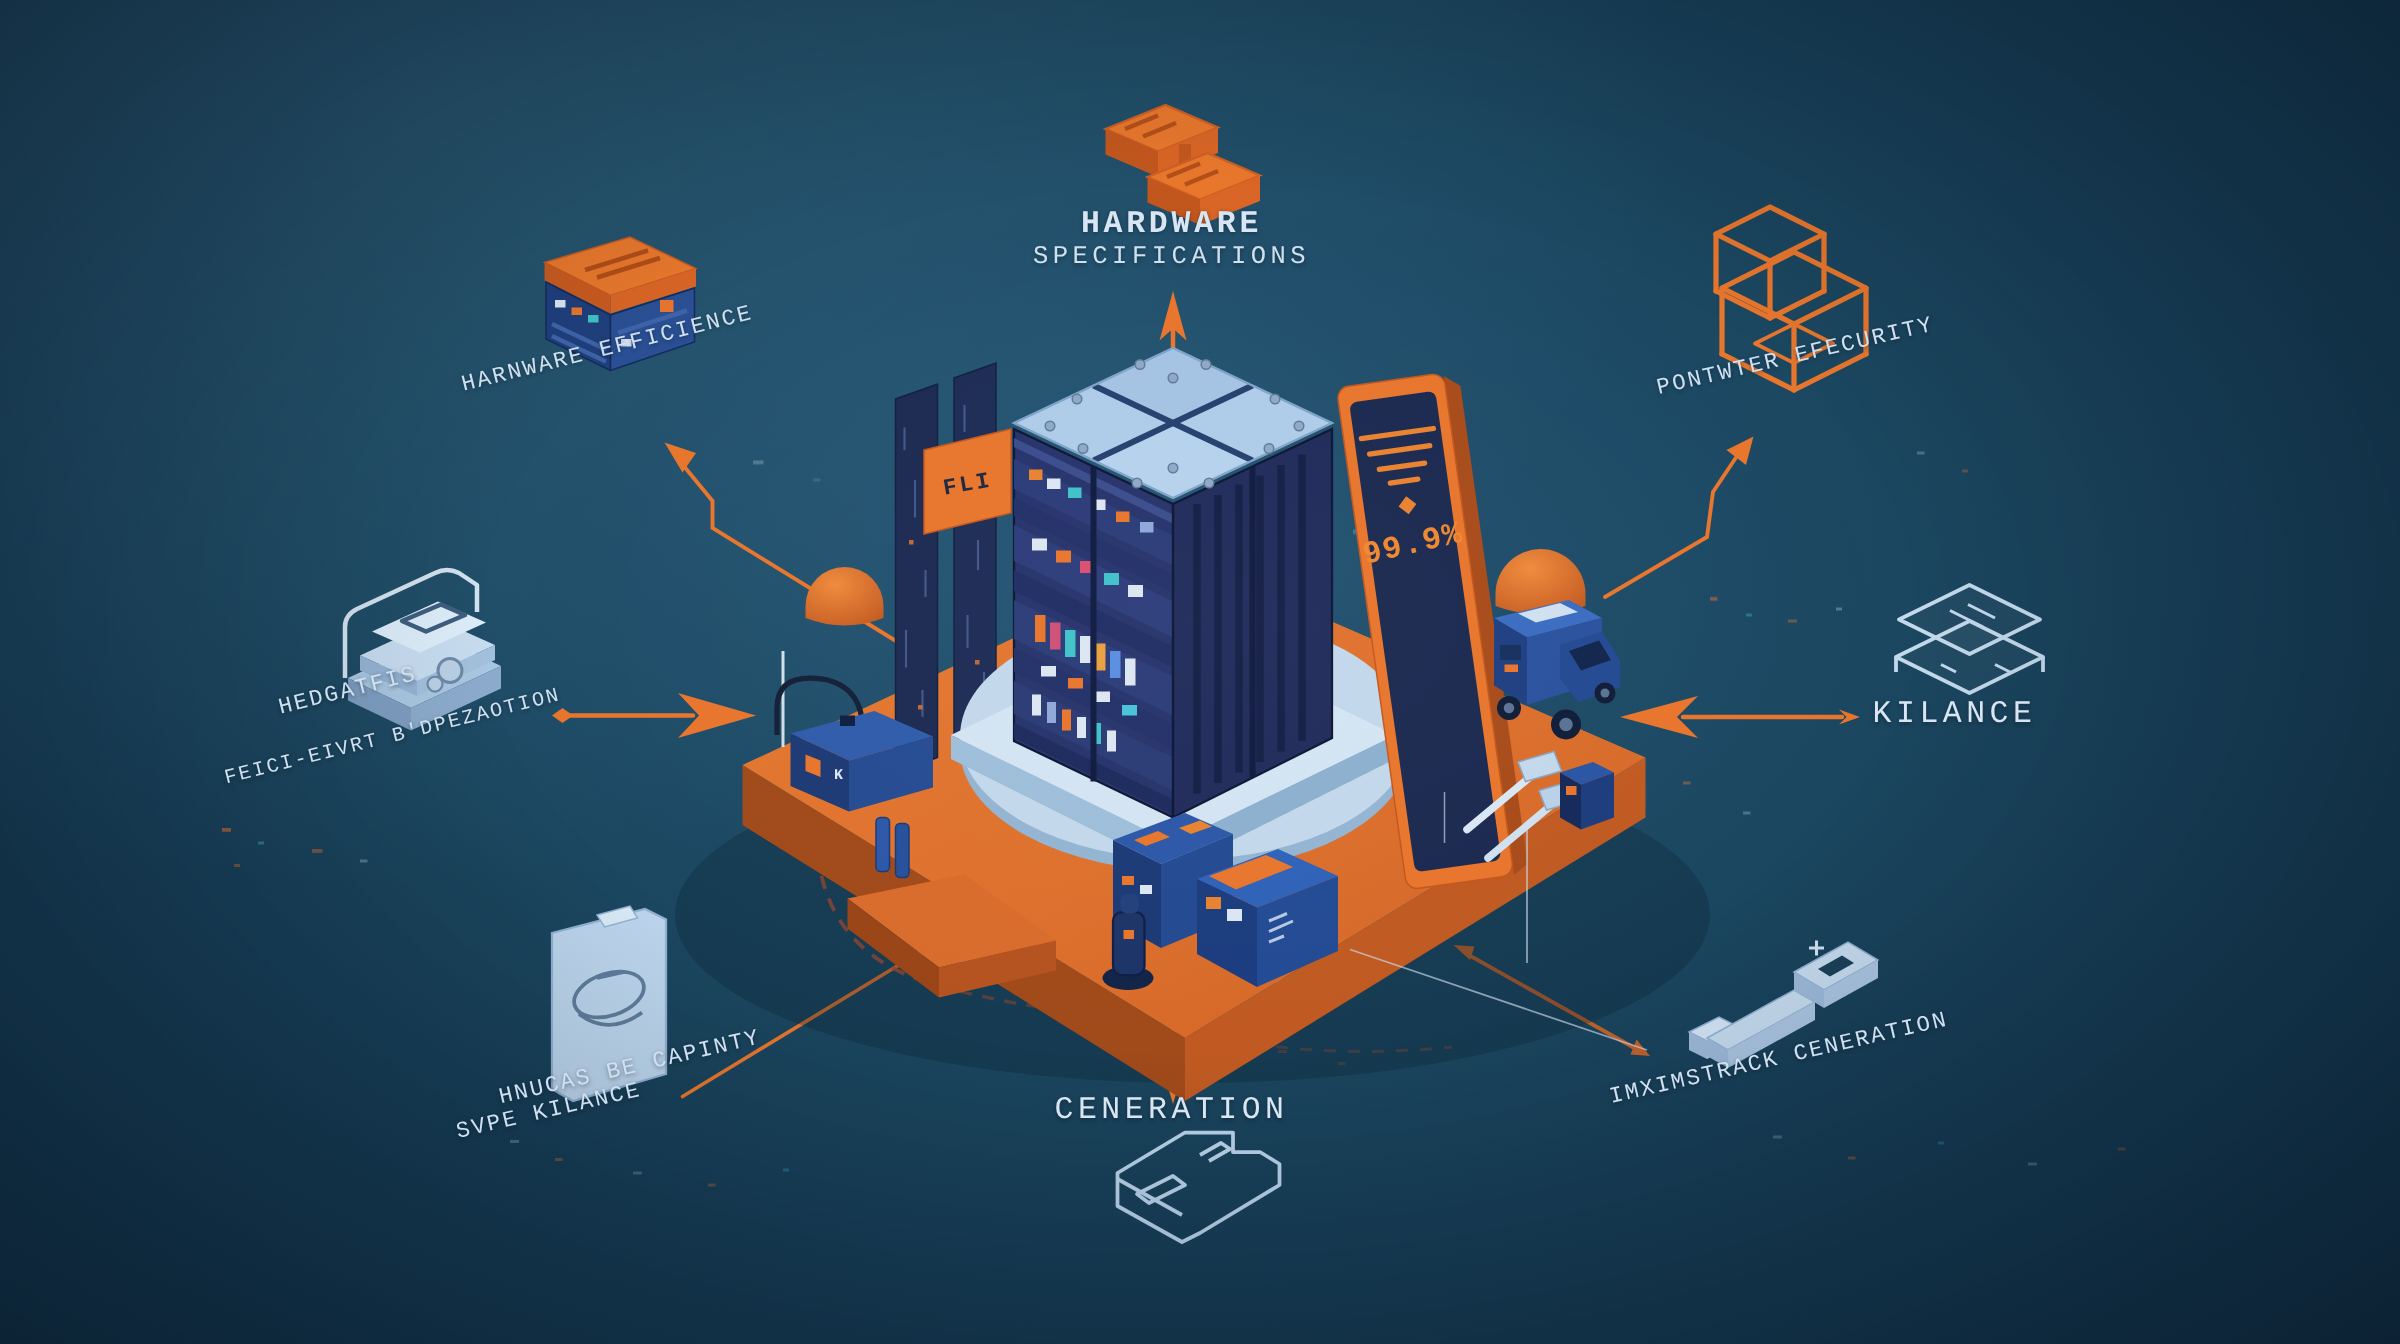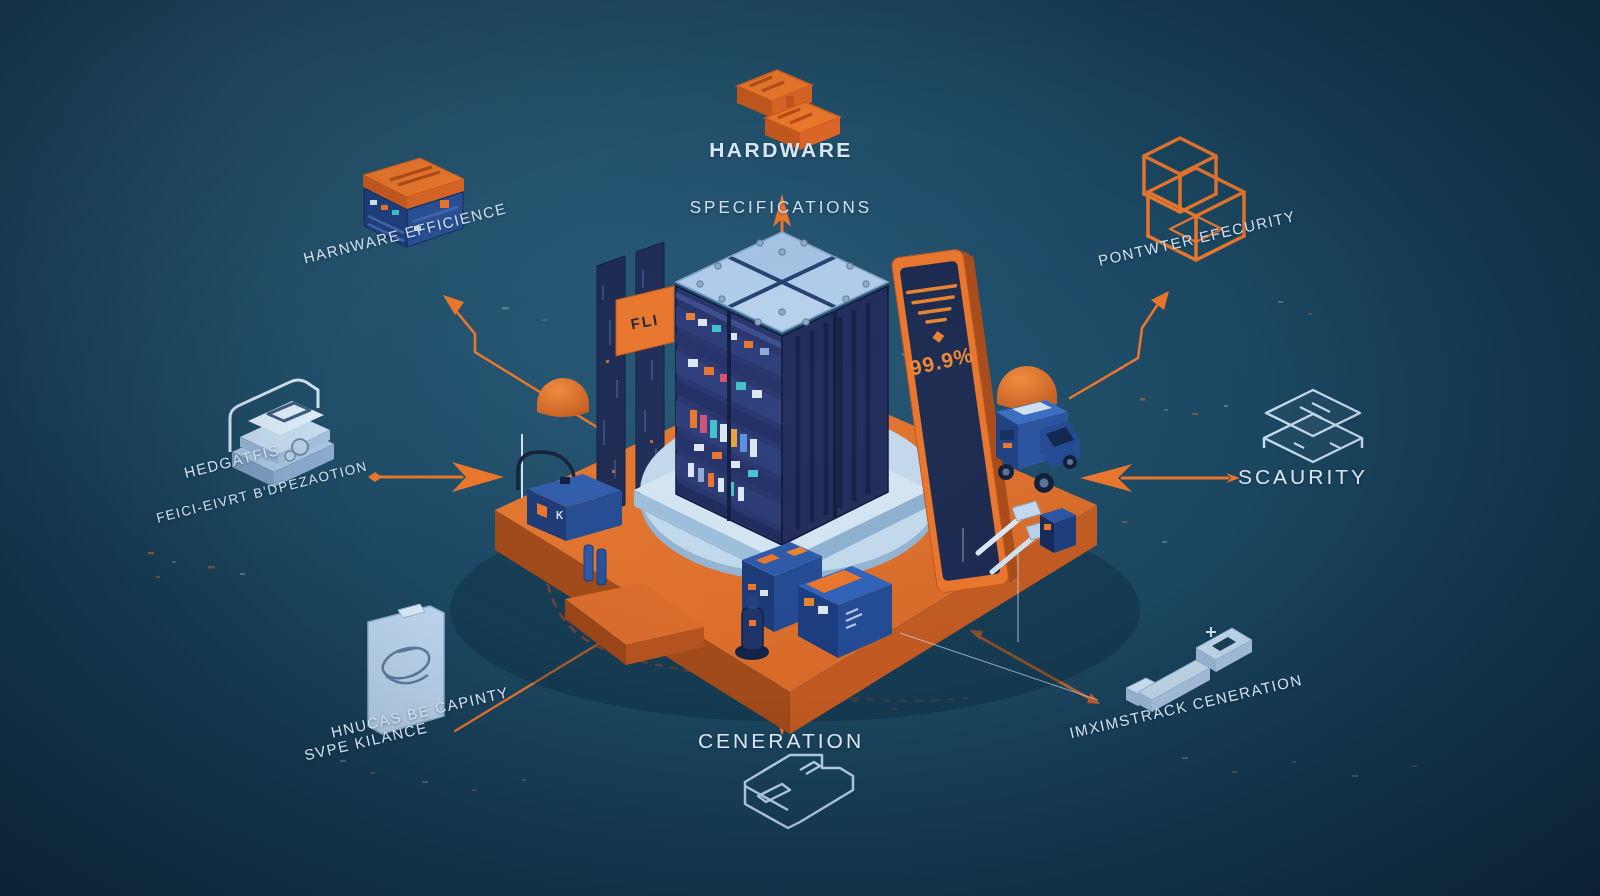--- a/index.html
+++ b/index.html
@@ -1,21 +1,21 @@
 <!DOCTYPE html>
 <html><head>
 <meta charset="utf-8">
 <style>
   html,body{margin:0;padding:0;background:#0d2236;}
   .canvas{
     position:relative;width:1600px;height:896px;overflow:hidden;
     background:
       radial-gradient(ellipse at 18% 8%, rgba(120,185,215,.14), rgba(0,0,0,0) 45%),
       radial-gradient(ellipse at 48% 42%, #215272 0%, #1b465f 45%, #153a52 70%, #102c42 100%);
-    font-family:Liberation Sans, sans-serif;
+    font-family:Liberation Mono, monospace;
   }
   .canvas::after{
     content:"";position:absolute;inset:0;pointer-events:none;
     background:radial-gradient(ellipse at 50% 46%, rgba(255,255,255,0.03), rgba(0,0,0,0) 42%, rgba(6,18,30,0.38) 100%);
   }
   svg{position:absolute;left:0;top:0;}
   .lbl{
     position:absolute;white-space:nowrap;color:#d8e6f3;
     text-shadow:0 1px 3px rgba(8,22,38,.45);
     transform-origin:center;z-index:5;
@@ -452,31 +452,31 @@
     <polygon points="1196,168 1244,192 1196,216 1148,192"></polygon>
     <line x1="1148" y1="192" x2="1148" y2="236"></line>
     <line x1="1244" y1="192" x2="1244" y2="236"></line>
     <line x1="1196" y1="216" x2="1196" y2="260"></line>
     <polyline points="1148,236 1196,260 1244,236"></polyline>
     <polygon points="1196,216 1222,229 1196,242 1170,229" stroke-width="2.5"></polygon>
   </g>
 </svg>
 
 <div class="lbl big" style="left:781px;top:150px;transform:translate(-50%,-50%);">HARDWARE</div>
-<div class="lbl mid" style="left:781px;top:172px;transform:translate(-50%,-50%);margin-top:36px;">SPECIFICATIONS</div>
+<div class="lbl mid" style="left:781px;top:172px;transform:translate(-50%,-50%);">SPECIFICATIONS</div>
 
 <div class="lbl diag" style="left:405px;top:233px;transform:translate(-50%,-50%) rotate(-14deg);">HARNWARE EFFICIENCE</div>
 
 <div class="lbl diag" style="left:232px;top:461px;transform:translate(-50%,-50%) rotate(-14deg);">HEDGATFIS</div>
 <div class="lbl diag sm" style="left:262px;top:492px;transform:translate(-50%,-50%) rotate(-14deg);">FEICI-EIVRT B'DPEZAOTION</div>
 
 <div class="lbl diag" style="left:420px;top:712px;transform:translate(-50%,-50%) rotate(-13deg);">HNUCAS BE CAPINTY</div>
 <div class="lbl diag" style="left:366px;top:741px;transform:translate(-50%,-50%) rotate(-13deg);">SVPE KILANCE</div>
 
 <div class="lbl big" style="left:781px;top:741px;transform:translate(-50%,-50%);font-weight:400;letter-spacing:3px;">CENERATION</div>
 
 <div class="lbl diag" style="left:1186px;top:706px;transform:translate(-50%,-50%) rotate(-13deg);">IMXIMSTRACK CENERATION</div>
 
-<div class="lbl big" style="left:1303px;top:477px;transform:translate(-50%,-50%);font-weight:400;letter-spacing:3px;">SCAURITY</div>
+<div class="lbl big" style="left:1303px;top:477px;transform:translate(-50%,-50%);font-weight:400;letter-spacing:3px;">KILANCE</div>
 
 <div class="lbl diag" style="left:1197px;top:238px;transform:translate(-50%,-50%) rotate(-13deg);">PONTWTER EFECURITY</div>
 
 </div>
 
 </body></html>

